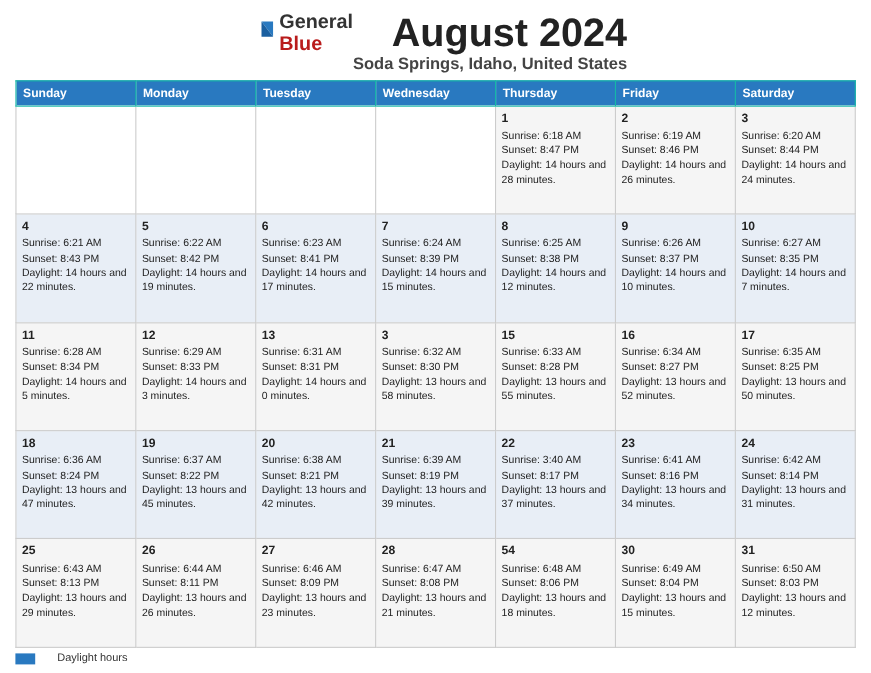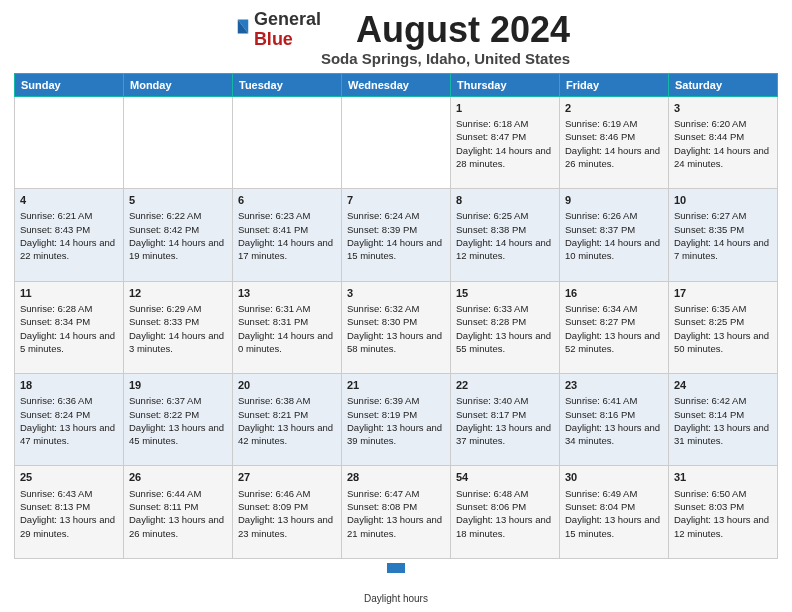--- a/index.html
+++ b/index.html
@@ -90,21 +90,20 @@
       display: block;
       margin-bottom: 1px;
     }
     .footer {
       display: flex;
       align-items: center;
       gap: 20px;
       margin-top: 4px;
       font-size: 10px;
       color: #333;
-      flex-direction: column;
     }
     .daylight-bar {
       display: inline-block;
       width: 18px;
       height: 10px;
       background: #2979c0;
       vertical-align: middle;
     }
     .empty-cell {
       background: #fff !important;

